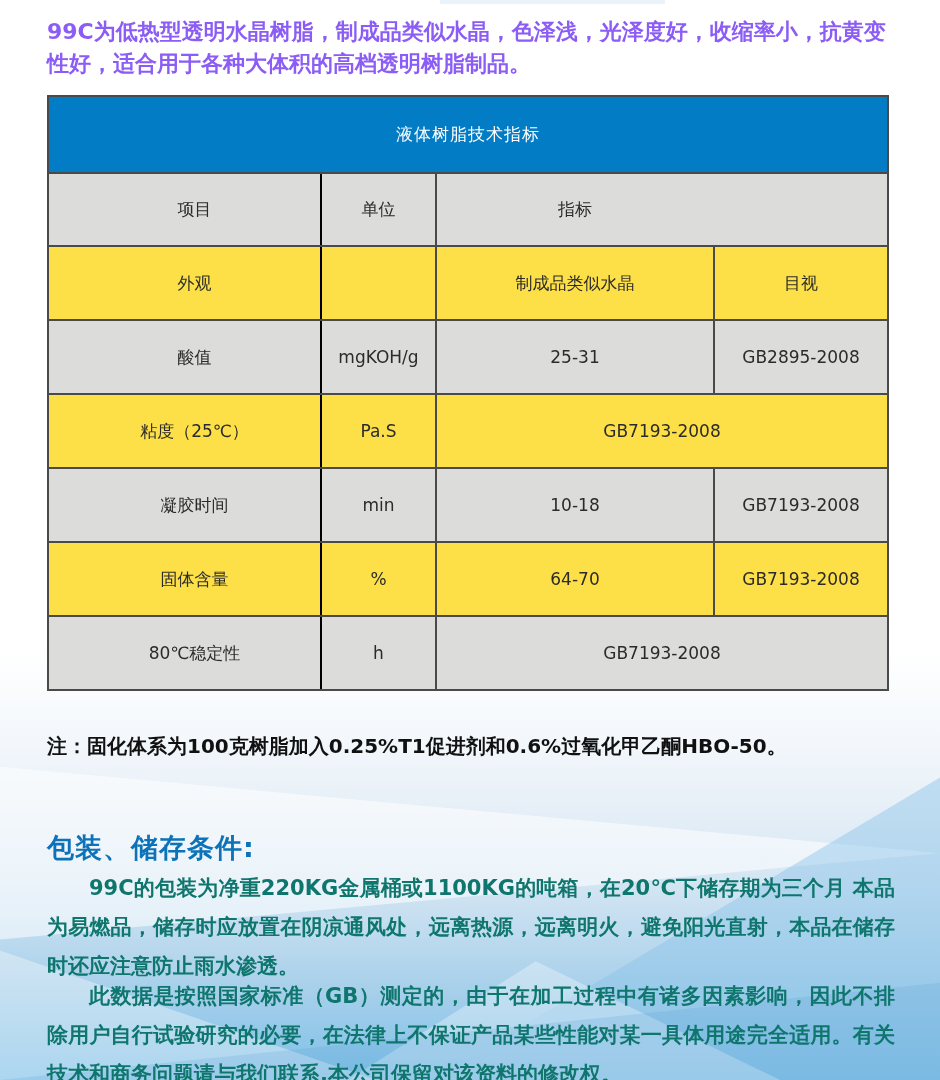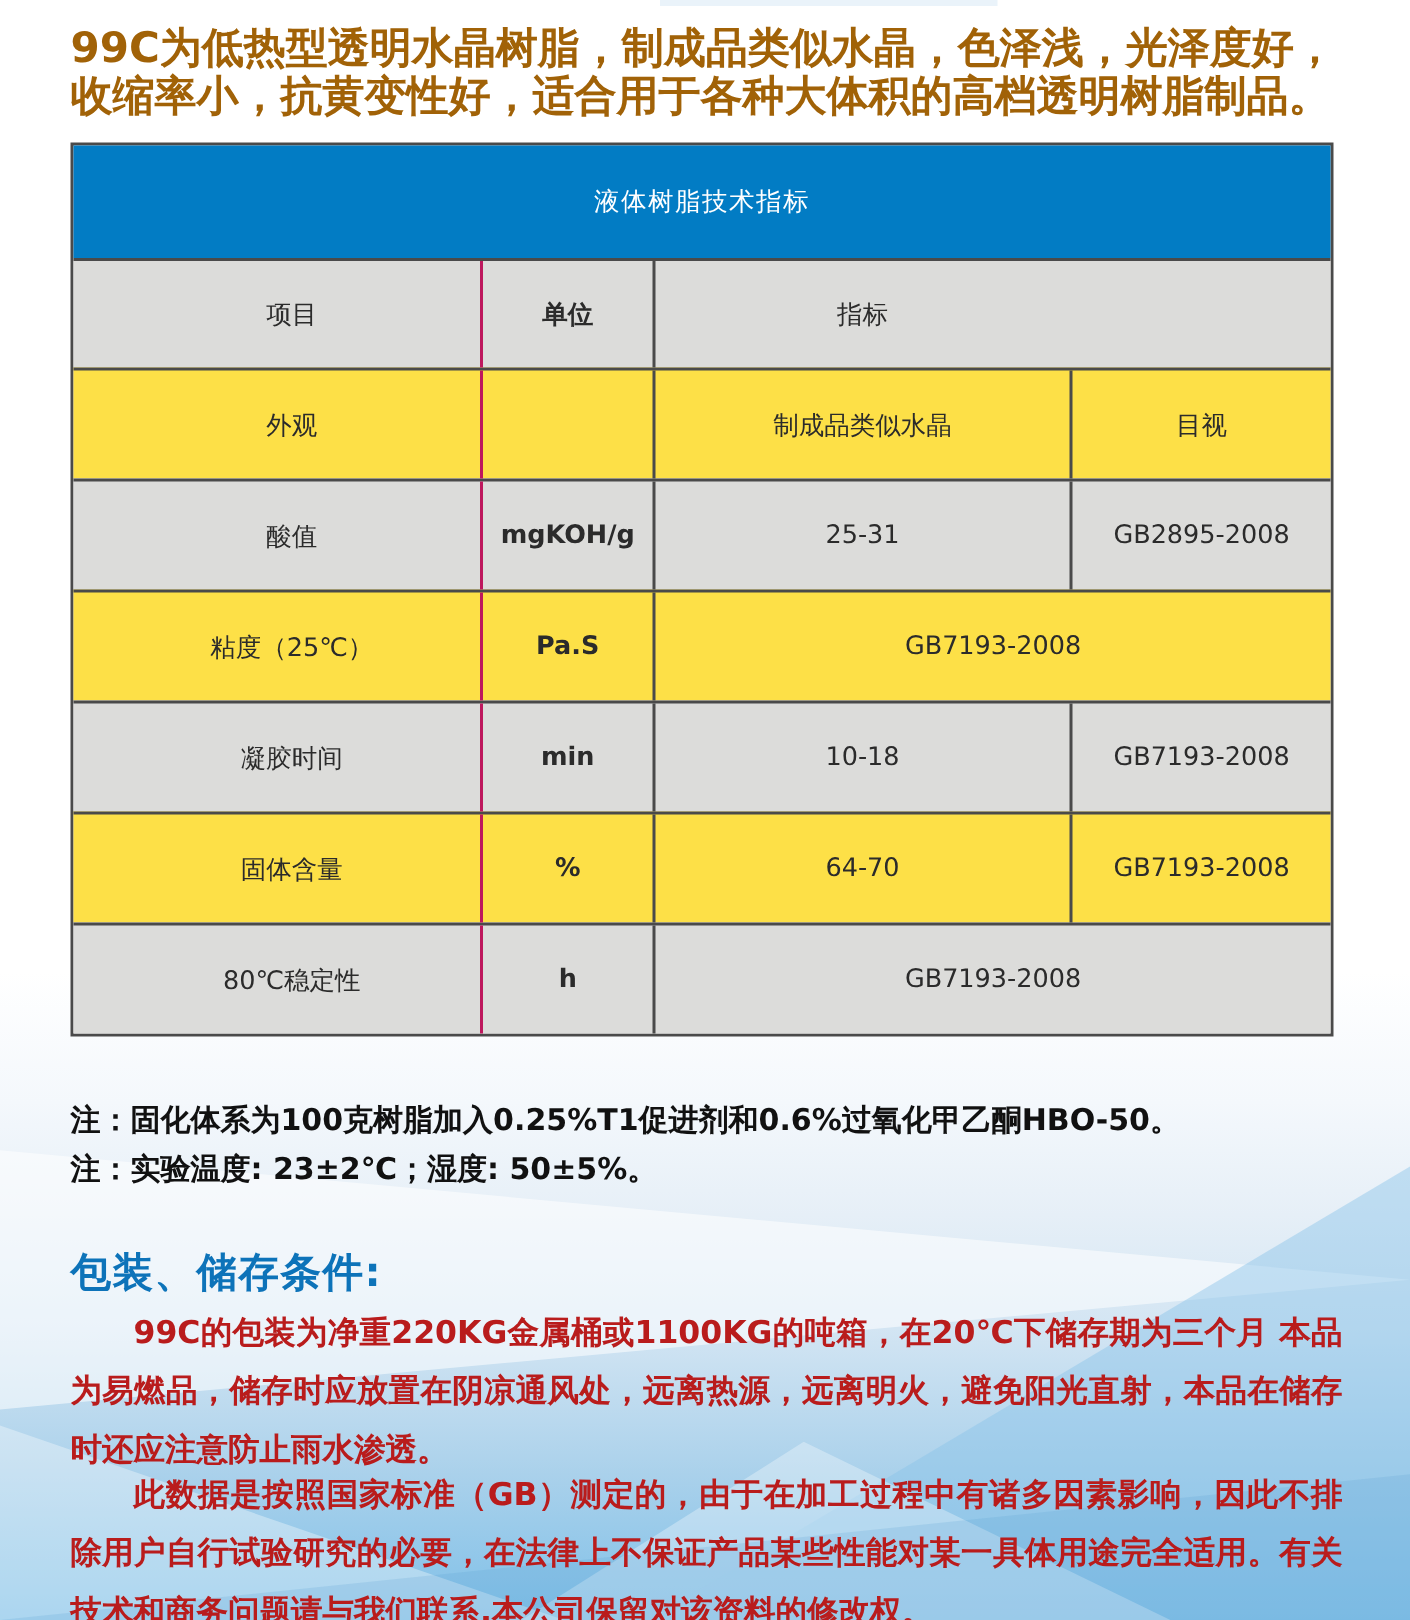--- a/index.html
+++ b/index.html
@@ -24,60 +24,60 @@
   .facet-3 { background:rgba(255,255,255,0.35); clip-path:polygon(0% 88%, 40% 100%, 0% 100%); }
   .facet-4 { background:rgba(255,255,255,0.32); clip-path:polygon(37% 100%, 57% 89%, 83% 100%); }
   .facet-5 { background:rgba(90,160,210,0.20); clip-path:polygon(0% 100%, 100% 91%, 100% 100%); }
   .top-remnant { position:absolute; top:0; left:440px; width:225px; height:4px; background:#eaf3fa; }
 
   .content { position:absolute; inset:0; }
 
   
   .intro {
     position:absolute; left:47px; top:16px; width:860px;
-    font-size:28px; line-height:32px; font-weight:600; color:#a16207;
+    font-size:22px; line-height:32px; font-weight:600; color:#8b5cf6;
   }
 
   
   .spec-table {
     position:absolute; left:47px; top:95px; width:842px;
     border:2px solid #4a4a4a; background:#ffffff;
   }
   .t-title {
     height:75px; background:#027cc4; color:#ffffff;
     display:flex; align-items:center; justify-content:center;
     font-size:17px; letter-spacing:1px;text-align:right;
   }
   .t-row { display:flex; border-top:2px solid #4a4a4a;padding-left:20px; }
   .t-row .c {
     display:flex; align-items:center; justify-content:center;
     height:72px; font-size:17px; color:#2b2b2b; text-align:center;
   }
   .t-head .c { height:71px; }
   .c1 { width:251px; }
-  .c2 { width:115px; border-left:2px solid #be185d;font-weight:bold; }
+  .c2 { width:115px; border-left:2px solid #000000; }
   .c3 { width:278px; border-left:2px solid #4a4a4a; }
   .c4 { flex:1; border-left:2px solid #4a4a4a; }
   .t-head, .t-row.gray { background:#dcdcda; }
   .t-row.white { background:#fde047; }
 
   
   .notes { position:absolute; left:47px; top:730px; width:860px; }
   .note-line {
     font-size:20px; line-height:33px; font-weight:600; color:#111111;
   }
 
   
   .storage-heading {
     position:absolute; left:47px; top:830px;
     font-size:27px; font-weight:bold; color:#0d73b9; letter-spacing:1px;
   }
   .para {
     position:absolute; left:47px; width:848px;
-    font-size:21px; line-height:39px; font-weight:600; color:#b91c1c;
+    font-size:21px; line-height:39px; font-weight:600; color:#0f766e;
     text-indent:2em; text-align:justify;
   }
   .para-1 { top:869px; }
   .para-2 { top:977px; }
 </style>
 </head>
 <body>
 
 <div class="bg-base"></div>
 <div class="facet facet-1"></div>
@@ -136,21 +136,20 @@
 
     <div class="t-row gray">
       <div class="c c1">80℃稳定性</div>
       <div class="c c2">h</div>
       <div class="c c4">GB7193-2008</div>
     </div>
   </div>
 
   <div class="notes">
     <p class="note-line">注：固化体系为100克树脂加入0.25%T1促进剂和0.6%过氧化甲乙酮HBO-50。</p>
-    <p class="note-line">注：实验温度: 23±2℃；湿度: 50±5%。</p>
   </div>
 
   <h2 class="storage-heading">包装、储存条件:</h2>
 
   <p class="para para-1">99C的包装为净重220KG金属桶或1100KG的吨箱，在20℃下储存期为三个月 本品为易燃品，储存时应放置在阴凉通风处，远离热源，远离明火，避免阳光直射，本品在储存时还应注意防止雨水渗透。</p>
   <p class="para para-2">此数据是按照国家标准（GB）测定的，由于在加工过程中有诸多因素影响，因此不排除用户自行试验研究的必要，在法律上不保证产品某些性能对某一具体用途完全适用。有关技术和商务问题请与我们联系,本公司保留对该资料的修改权。</p>
 
 </div>
 
 </body></html>

